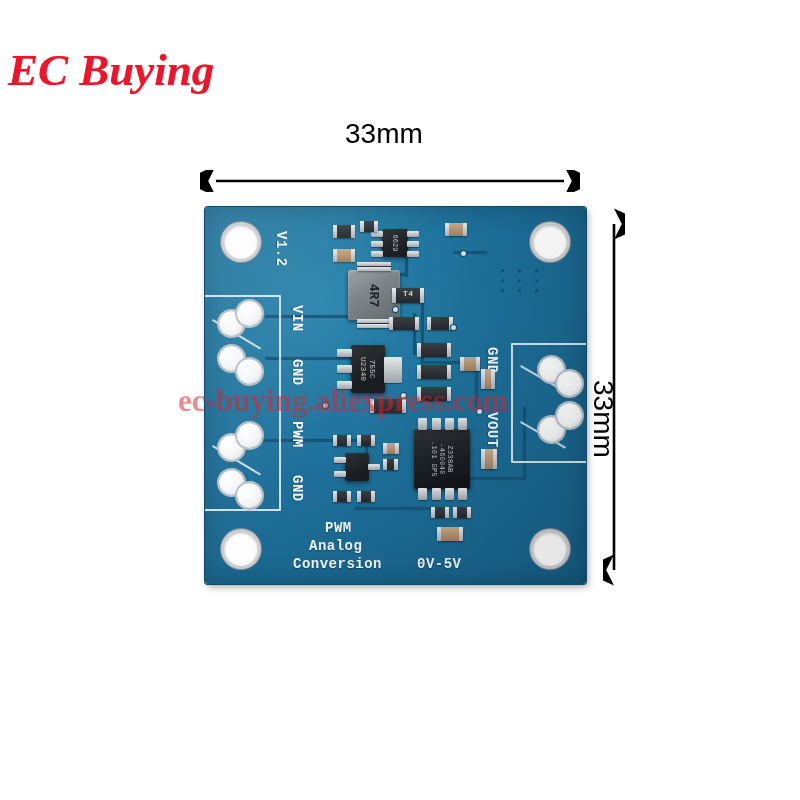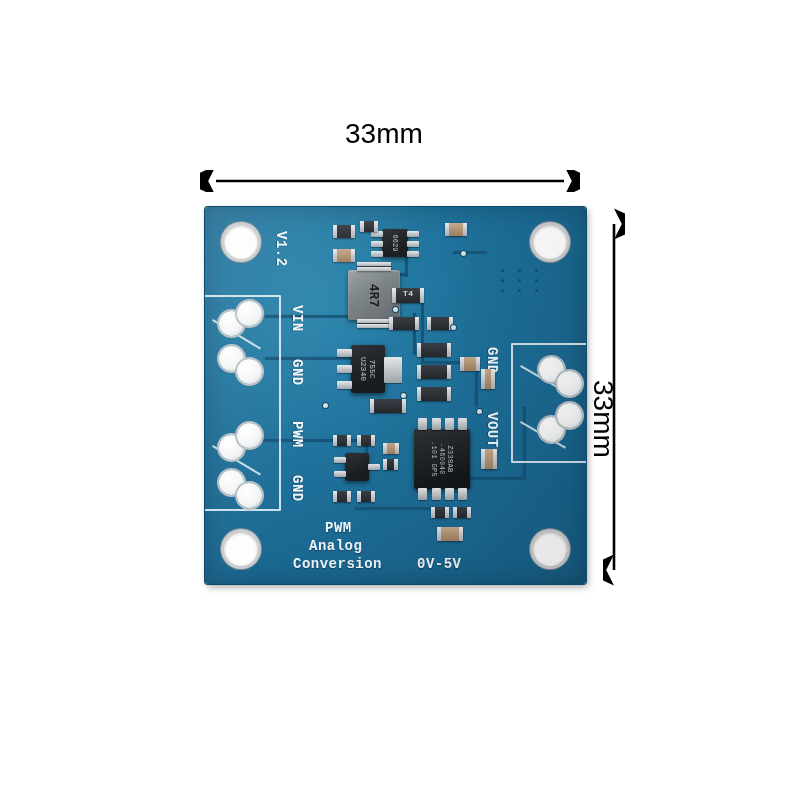--- a/index.html
+++ b/index.html
@@ -170,20 +170,21 @@
     color:rgba(214,36,46,.52);
     white-space:nowrap;letter-spacing:0px;
     pointer-events:none;
   }
 </style>
 </head>
 <body>
 
 <div id="stage">
 
+  <div class="logo">EC Buying</div>
 
   <div class="dim-label dim-top">33mm</div>
   <svg class="arrow-h" viewBox="0 0 380 22">
     <defs>
       <marker id="ahL" markerWidth="14" markerHeight="12" refX="13" refY="6" orient="auto">
         <path d="M13,0 L0,6 L13,12 L10,6 Z" fill="#000"></path>
       </marker>
       <marker id="ahR" markerWidth="14" markerHeight="12" refX="1" refY="6" orient="auto">
         <path d="M1,0 L14,6 L1,12 L4,6 Z" fill="#000"></path>
       </marker>
@@ -358,14 +359,15 @@
     <div class="via" style="left:196px;top:186px;"></div>
     <div class="via" style="left:272px;top:202px;"></div>
 
     <div class="silk big" style="left:120px;top:313px;">PWM</div>
     <div class="silk big" style="left:104px;top:331px;">Analog</div>
     <div class="silk big" style="left:88px;top:349px;">Conversion</div>
     <div class="silk big" style="left:212px;top:349px;">0V-5V</div>
 
   </div>
 
+  <div class="watermark">ec-buying.aliexpress.com</div>
 
 </div>
 
 </body></html>

